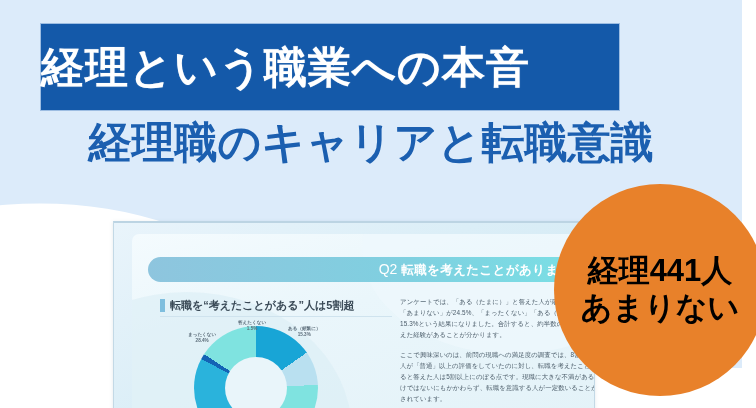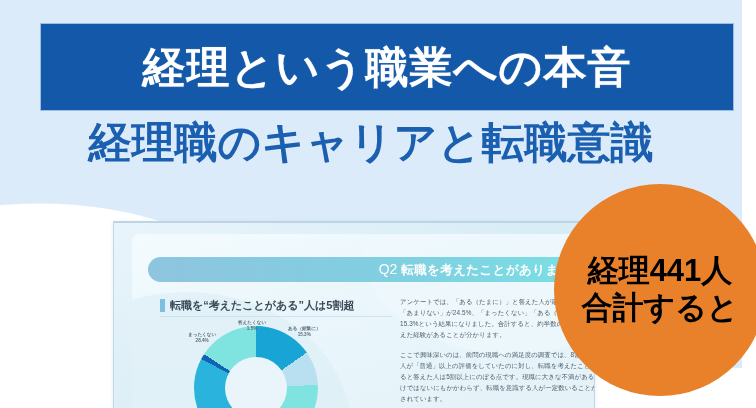--- a/index.html
+++ b/index.html
@@ -52,28 +52,28 @@
     width: 14px;
     height: 408px;
     background: #ffffff;
   }
 
   
   .title-band {
     position: absolute;
     left: 40px;
     top: 23px;
-    width: 694px;
+    width: 580px;
     height: 88px;
     background: #1459a9;
     border: 1px solid #9dbde2;
     box-sizing: border-box;
     display: flex;
     align-items: center;
-    justify-content: center;
+    justify-content: flex-start;
   }
   .title-band-text {
     color: #ffffff;
     font-size: 43px;
     font-weight: bold;
     letter-spacing: 1px;
     line-height: 1;
     white-space: nowrap;
     text-shadow: 0 0 1px rgba(255,255,255,0.5);
   }
@@ -326,17 +326,17 @@
 
       <div class="doc-text">
         <p>アンケートでは、「ある（たまに）」と答えた人が最も多く、次いで「あまりない」が24.5%、「まったくない」「ある（頻繁に）」が15.3%という結果になりました。合計すると、約半数の人が転職を考えた経験があることが分かります。</p>
         <p>ここで興味深いのは、前問の現職への満足度の調査では、8割以上の人が「普通」以上の評価をしていたのに対し、転職を考えたことがあると答えた人は5割以上にのぼる点です。現職に大きな不満があるわけではないにもかかわらず、転職を意識する人が一定数いることが示されています。</p>
       </div>
     </div>
   </div>
 
   <div class="badge">
     <div class="badge-line">経理441人</div>
-    <div class="badge-line">合計すると</div>
+    <div class="badge-line">あまりない</div>
   </div>
 
   <div class="bg-white-right"></div>
 </div>
 
 </body></html>

